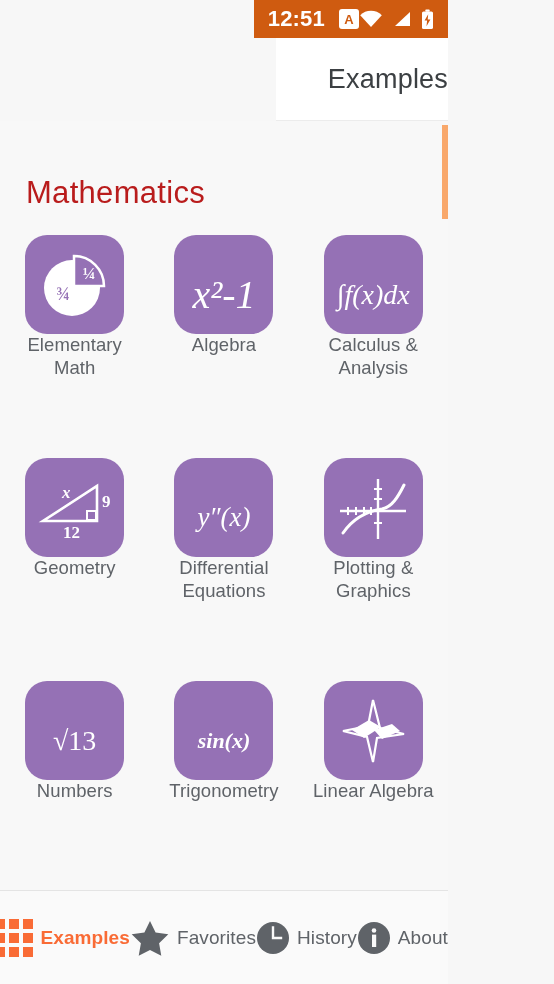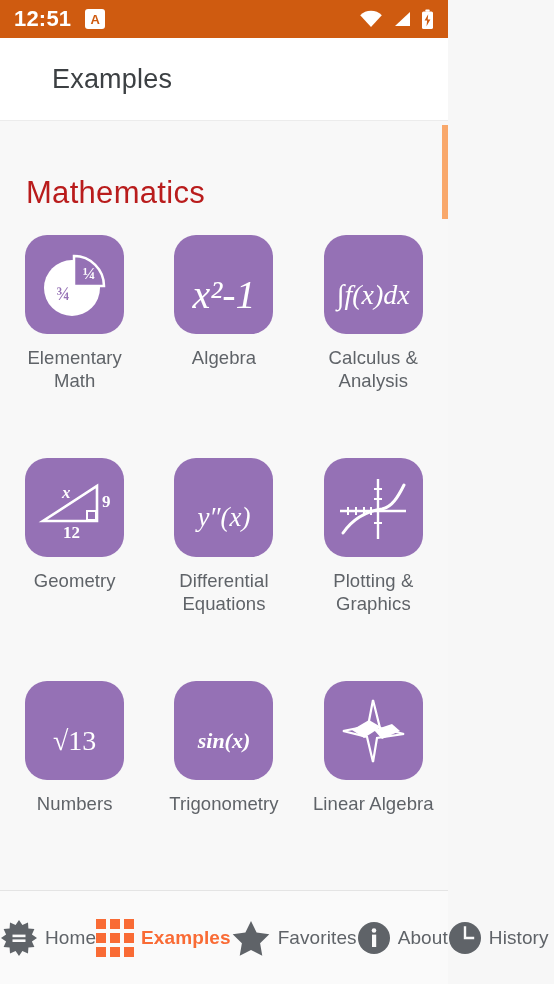--- a/index.html
+++ b/index.html
@@ -2,21 +2,21 @@
 <html><head>
 <meta charset="utf-8">
 <style>
   * { margin:0; padding:0; box-sizing:border-box; }
   html, body {
     width:554px; height:984px;
     font-family:"Liberation Sans", sans-serif;
     background:#f7f7f7;
     overflow:hidden;
   }
-  .phone { position:relative; width:448px; height:984px; display:flex; flex-direction:column; }
+  .phone { position:relative; width:448px; height:984px; display:flex; flex-direction:column;align-items:flex-end; }
 
   
   .statusbar {
     height:38px; background:#cf5b10; flex:0 0 38px;
     display:flex; align-items:center; padding:0 14px; color:#fff;
   }
   .status-time { font-size:22px; font-weight:bold; letter-spacing:.2px; line-height:1; }
   .status-badge {
     width:20px; height:20px; margin-left:14px; background:#fff; border-radius:3px;
     display:flex; align-items:center; justify-content:center;
@@ -50,21 +50,21 @@
   .cell {
     display:flex; flex-direction:column; align-items:center;
     padding:0 6px; height:223px;
   }
   .tile {
     width:99px; height:99px; border-radius:22px; background:#9571b5;
     display:flex; align-items:center; justify-content:center;
     color:#fff; overflow:hidden; flex:0 0 99px;
   }
   .tile-label {
-    margin-top:13px; font-size:18.5px; color:#5f6368; text-align:center;
+    font-size:18.5px; color:#5f6368; text-align:center;
     line-height:1.24; letter-spacing:.1px;
   }
   .serif { font-family:"Liberation Serif", serif;margin-top:20px; }
 
   
   .bottomnav {
     flex:0 0 94px; background:#fafafa; border-top:1px solid #e4e4e4;
     display:flex; align-items:center;
   }
   .navitem {
@@ -241,31 +241,31 @@
           <path d="M20 2 L25.6 13.5 L38.3 15.3 L29.1 24.2 L31.3 36.8 L20 30.9 L8.7 36.8 L10.9 24.2 L1.7 15.3 L14.4 13.5 Z" fill="#5f6368"></path>
         </svg>
       </span>
       <span class="nav-label">Favorites</span>
     </div>
 
     <div class="navitem">
       <span class="nav-icon">
         <svg width="34" height="34" viewBox="0 0 34 34">
           <circle cx="17" cy="17" r="16" fill="#5f6368"></circle>
+          <path d="M17 6.5 L17 17 L25 17" fill="none" stroke="#fafafa" stroke-width="2.4" stroke-linecap="square"></path>
+        </svg>
+      </span>
+      <span class="nav-label">History</span>
+    </div>
+
+    <div class="navitem">
+      <span class="nav-icon">
+        <svg width="34" height="34" viewBox="0 0 34 34">
+          <circle cx="17" cy="17" r="16" fill="#5f6368"></circle>
           <circle cx="17" cy="9.5" r="2.3" fill="#fafafa"></circle>
           <rect x="15" y="13.6" width="4.2" height="12.4" fill="#fafafa"></rect>
         </svg>
       </span>
       <span class="nav-label">About</span>
     </div>
 
-    <div class="navitem">
-      <span class="nav-icon">
-        <svg width="34" height="34" viewBox="0 0 34 34">
-          <circle cx="17" cy="17" r="16" fill="#5f6368"></circle>
-          <path d="M17 6.5 L17 17 L25 17" fill="none" stroke="#fafafa" stroke-width="2.4" stroke-linecap="square"></path>
-        </svg>
-      </span>
-      <span class="nav-label">History</span>
-    </div>
-
   </div>
 </div>
 
 </body></html>

